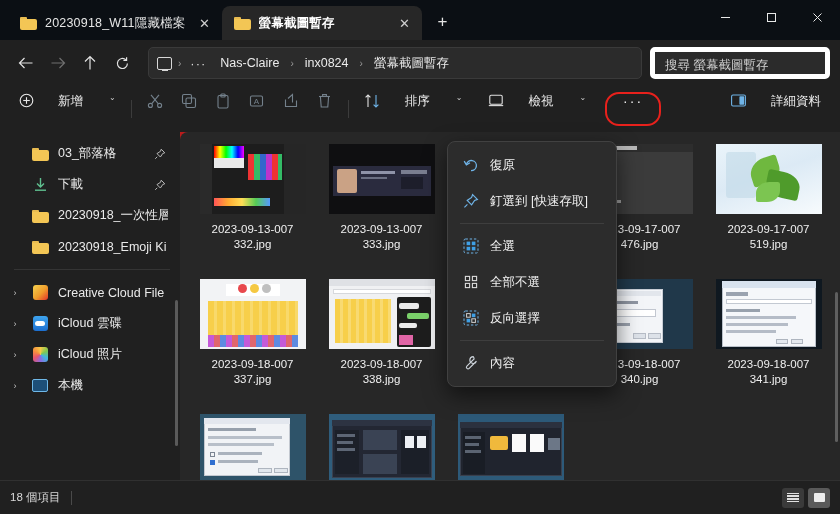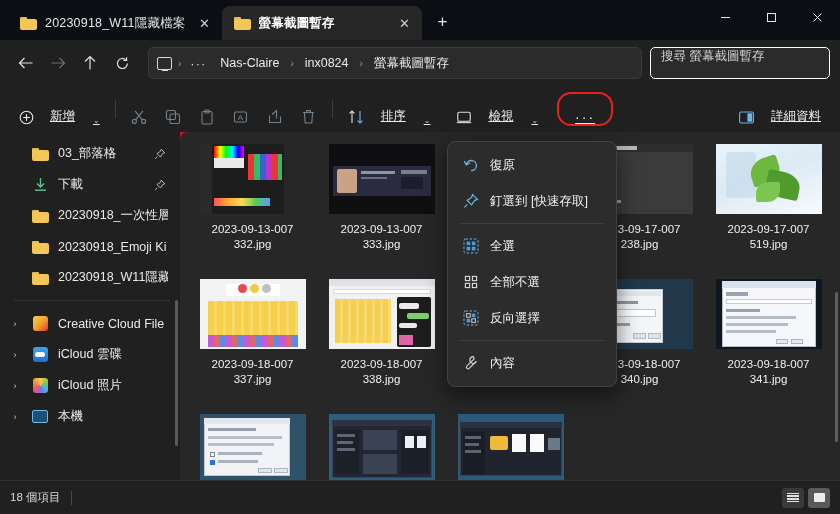--- a/index.html
+++ b/index.html
@@ -75,35 +75,35 @@
   .crumbbar {
     flex: 1 1 auto; height: 32px; margin-left: 10px; margin-right: 8px;
     background: #2b2b2b; border: 1px solid #3a3a3a; border-radius: 5px;
     display:flex; align-items:center; padding: 0 8px; gap: 2px; overflow:hidden;
   }
   .crumb { font-size: 12.5px; color:#eaeaea; padding: 3px 7px; border-radius:4px; white-space:nowrap; }
   .crumb-sep { color:#9a9a9a; font-size: 10px; padding: 0 2px; }
   .crumb-ell { color:#dcdcdc; font-size: 13px; padding: 0 5px; letter-spacing:1px;}
   .searchbox {
     width: 180px; height: 32px; flex: 0 0 auto;
-    background: #2b2b2b; border: 1px solid #ffffff; border-radius: 5px;
-    display:flex; align-items:flex-start; padding: 0 10px;
+    background: #2b2b2b; border: 5px solid #ffffff; border-radius: 5px;
+    display:flex; align-items:flex-end; padding: 0 10px;
   }
   .searchbox span { font-size: 12.5px; color:#d2d2d2; white-space:nowrap; overflow:hidden;}
   .monitor-ico { width:15px; height:13px; border:1.4px solid #d8d8d8; border-radius:2px; position:relative; margin-right:2px;}
   .monitor-ico::after{content:"";position:absolute;left:4px;top:12px;width:6px;height:1.5px;background:#d8d8d8;}
 
   
   .cmdbar {
     position: absolute; top: 86px; left: 0; width: 840px; height: 46px;
     background: #202020; display:flex; align-items:center; padding: 0 10px;
   }
   .cmd {
-    height: 32px; border-radius: 5px; display:flex; align-items:flex-end;
-    gap: 16px; padding: 0 9px; font-size: 12.5px; color:#ececec; white-space:nowrap;text-decoration:underline;
+    height: 32px; border-radius: 5px; display:flex; align-items:flex-start;
+    gap: 24px; padding: 0 9px; font-size: 12.5px; color:#ececec; white-space:nowrap;
   }
   .cmd .ci { display:flex; align-items:center; justify-content:center; }
   .cmd .chev { font-size: 8px; color:#cfcfcf; margin-left:2px; }
   .cmd-sep { width:1px; height:18px; background:#3c3c3c; margin: 0 6px; }
   .cmd.icononly { width: 34px; justify-content:center; padding:0; }
   .cmd.disabled { color:#6d7780; }
   .more-highlight {
     border: 2.5px solid #e8211c; border-radius: 14px;
     padding: 0 16px; height: 34px;
   }
@@ -446,27 +446,20 @@
       </div>
 
       <div class="navitem">
         <span class="chevcol"></span>
         <span class="ico">
             <span class="folder-ico"></span>
           </span>
         <span class="lbl">20230918_Emoji Ki</span>
       </div>
 
-      <div class="navitem">
-        <span class="chevcol"></span>
-        <span class="ico">
-            <span class="folder-ico"></span>
-          </span>
-        <span class="lbl">20230918_W11隱藏</span>
-      </div>
 
       <div class="nav-sep"></div>
 
       <div class="navitem">
         <span class="chevcol">›</span>
         <span class="ico">
             <span class="cc-ico"></span>
           </span>
         <span class="lbl">Creative Cloud File</span>
       </div>
@@ -548,21 +541,21 @@
         <div class="cell">
           <div class="thumb">
             <div class="shot" style="background:#3b3b3b">
               <div class="bar" style="left:0;top:0;width:106px;height:8px;background:#2d2d2d"></div>
               <div class="bar" style="left:4px;top:2px;width:46px;height:4px;background:#b7b7b7"></div>
               <div class="bar" style="left:4px;top:56px;width:30px;height:3px;background:#9a9a9a"></div>
             </div>
           </div>
           <div class="fname">
             <span>2023-09-17-007</span><br>
-            <span>238.jpg</span>
+            <span>476.jpg</span>
           </div>
         </div>
 
         <div class="cell">
           <div class="thumb">
             <div class="shot" style="background:linear-gradient(160deg,#eaf4fa 0%,#dceaf5 45%,#f7fbfd 100%)">
               <div class="bar" style="left:10px;top:8px;width:30px;height:46px;background:rgba(190,215,230,.55);border-radius:3px"></div>
               <div class="bar" style="left:34px;top:14px;width:30px;height:26px;background:#6fb83f;border-radius:60% 10% 55% 10%;transform:rotate(-18deg)"></div>
               <div class="bar" style="left:50px;top:28px;width:34px;height:26px;background:#4f9b2b;border-radius:10% 55% 10% 55%;transform:rotate(12deg)"></div>
               <div class="bar" style="left:40px;top:38px;width:24px;height:20px;background:#7cc551;border-radius:55% 10% 55% 10%"></div>

